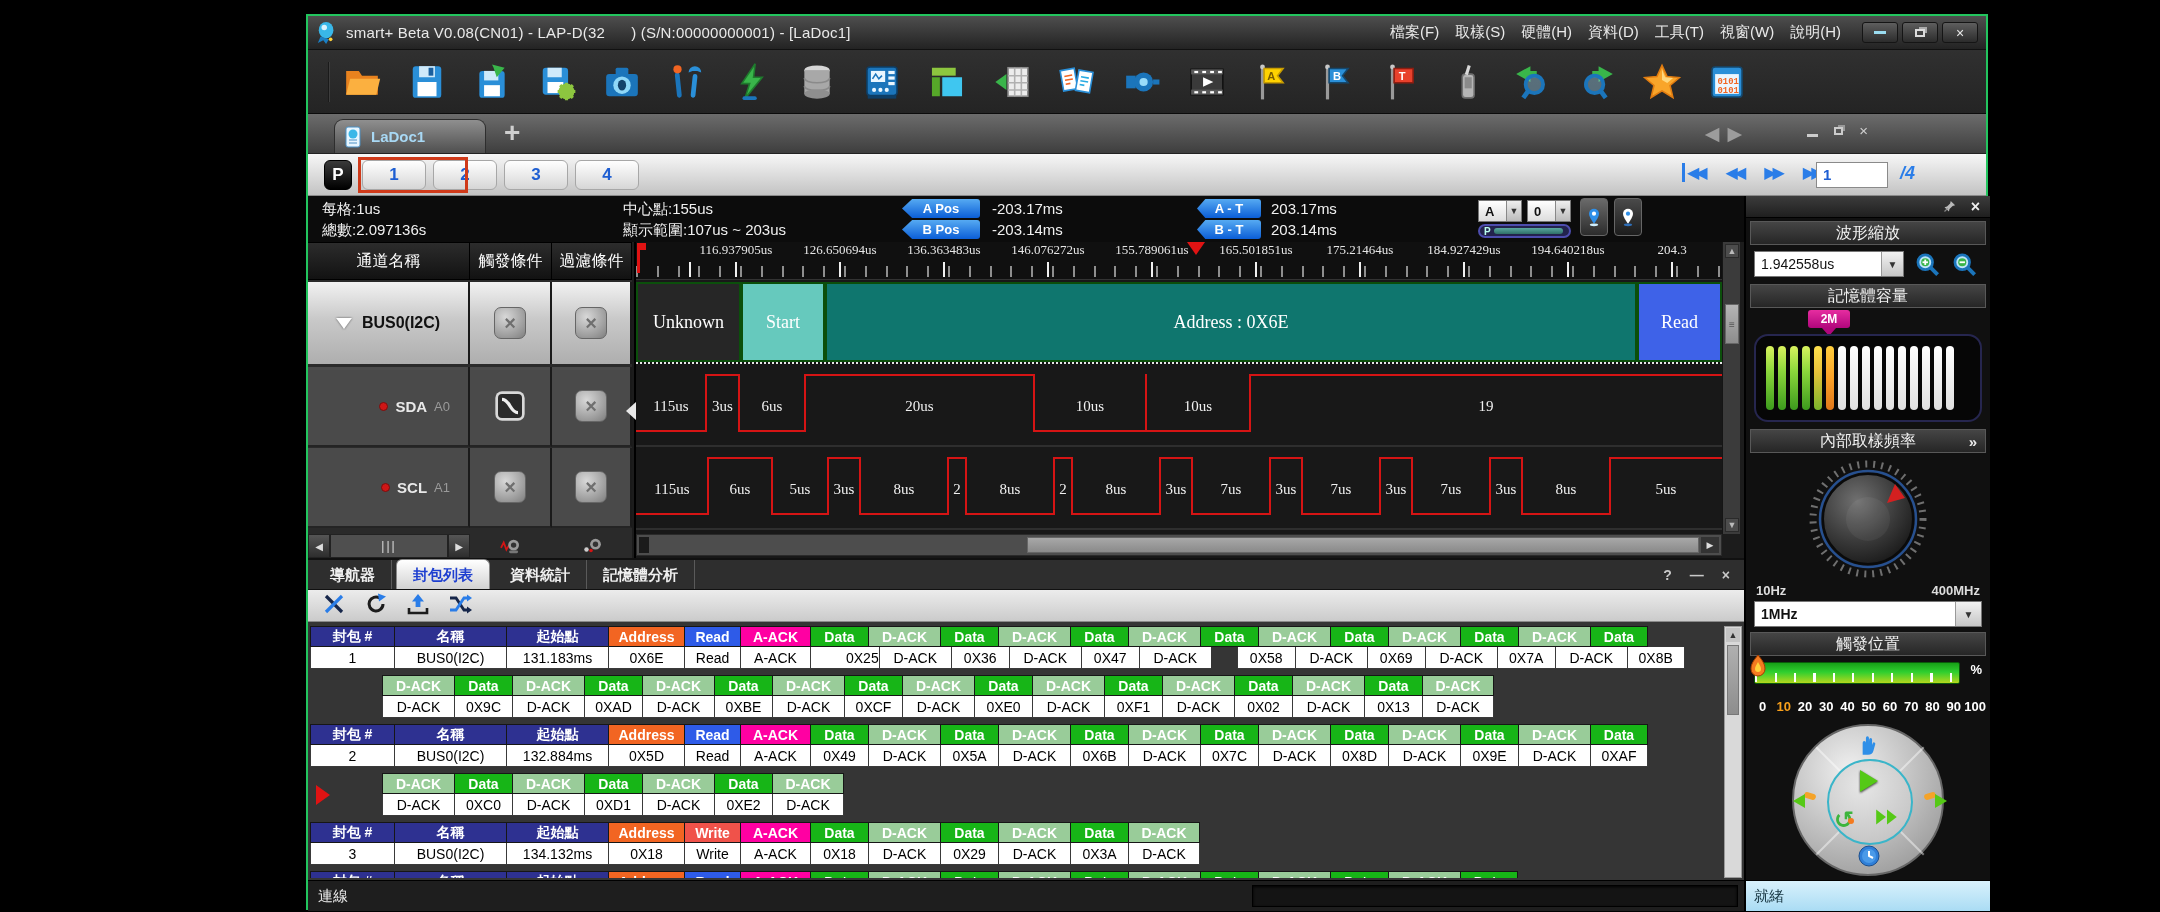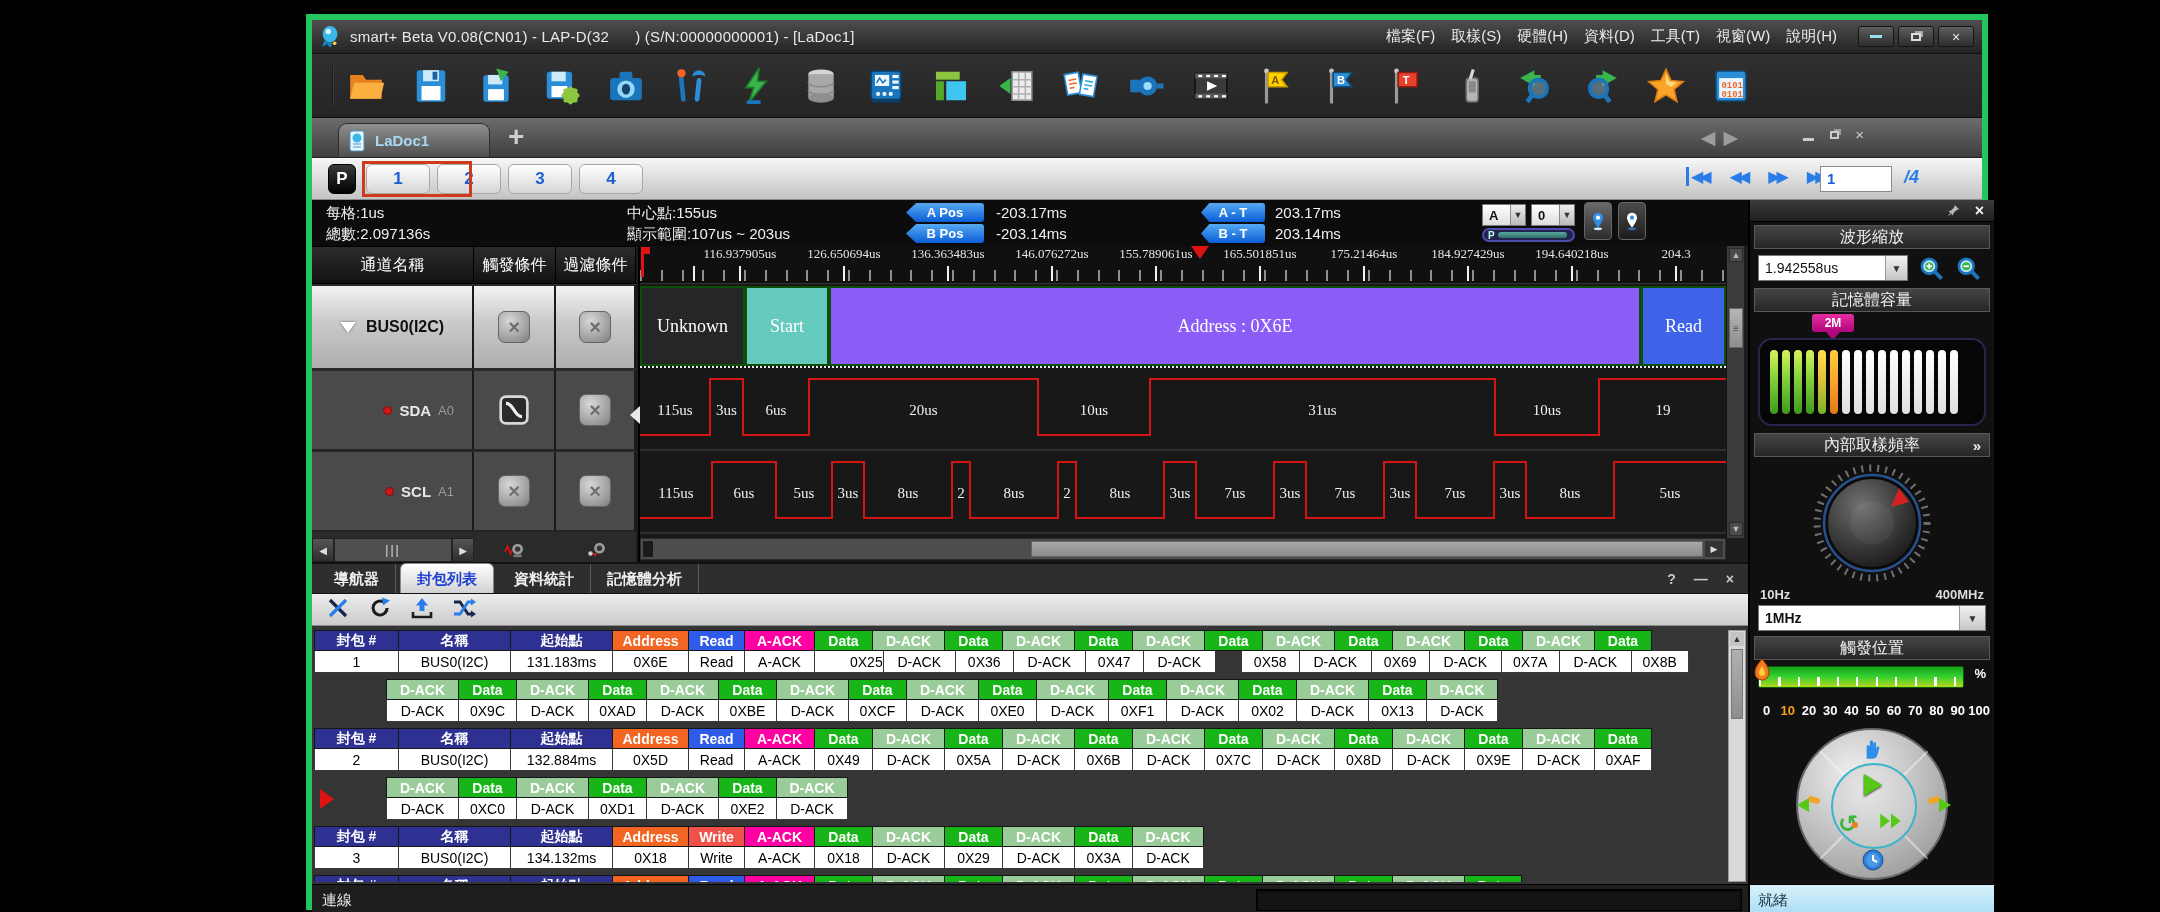--- a/index.html
+++ b/index.html
@@ -1,18 +1,18 @@
 <!DOCTYPE html>
 <html><head>
 <meta charset="utf-8">
 <style>
   html,body{margin:0;padding:0}
   body{width:2160px;height:912px;background:#000;position:relative;overflow:hidden;
        font-family:"Liberation Sans","DejaVu Sans",sans-serif;-webkit-font-smoothing:antialiased}
-  #win{position:absolute;left:306px;top:14px;width:1682px;height:896px;background:#2b2b2b;border:6px solid #22c55e;box-sizing:border-box}
+  #win{position:absolute;left:306px;top:14px;width:1682px;height:896px;background:#2b2b2b;border:2px solid #22c55e;box-sizing:border-box}
   #win *{box-sizing:border-box}
 
   
   .titlebar{position:absolute;left:0;top:0;right:0;height:34px;background:linear-gradient(#4e4e4e,#232323);
             display:flex;align-items:center;color:#e9e9e9;font-size:15px;border-bottom:1px solid #111}
   .applogo{width:22px;height:24px;margin:0 8px 0 8px;flex:0 0 auto}
   .apptitle{white-space:pre;letter-spacing:.2px}
   .menubar{margin-left:auto;display:flex;gap:2px}
   .menu{padding:3px 7px;cursor:default}
   .winbtns{display:flex;gap:4px;margin:0 8px 0 14px}
@@ -570,41 +570,38 @@
             <span>204.3</span>
           </div>
         <div class="rticks"></div>
         <div class="rticksmaj"></div>
         <div class="redflag"></div>
         <div class="trigtri"></div>
       </div>
       <div class="decoderow" id="decoderow">
           <div class="dblk" style="flex: 0 0 105px; background: rgb(38, 38, 38);">Unknown</div>
           <div class="dblk" style="flex: 0 0 84px; background: rgb(102, 201, 189);">Start</div>
-          <div class="dblk" style="flex: 0 0 812px; background: #8b5cf6; text-align: center;">Address : 0X6E</div>
+          <div class="dblk" style="flex: 0 0 812px; background: #0f766e; text-align: center;">Address : 0X6E</div>
           <div class="dblk" style="flex: 1 0 74px; background: rgb(62, 98, 232);">Read</div>
         </div>
       <div class="wrow sda" id="sdarow">
           <div class="wseg lo" style="flex: 0 0 70px;">
             <span>115us</span>
           </div>
           <div class="wseg hi" style="flex: 0 0 33px;">
             <span>3us</span>
           </div>
           <div class="wseg lo" style="flex: 0 0 66px;">
             <span>6us</span>
           </div>
           <div class="wseg hi" style="flex: 0 0 229px;">
             <span>20us</span>
           </div>
           <div class="wseg lo" style="flex: 0 0 112px;">
             <span>10us</span>
-          </div>
-          <div class="wseg hi" style="flex: 0 0 345px;">
-            <span>31us</span>
           </div>
           <div class="wseg lo" style="flex: 0 0 104px;">
             <span>10us</span>
           </div>
           <div class="wseg hi" style="flex: 1 0 128px; align-items: center;">
             <span>19</span>
           </div>
         </div>
       <div class="wrow scl" id="sclrow">
           <div class="wseg lo" style="flex: 0 0 72px;">

